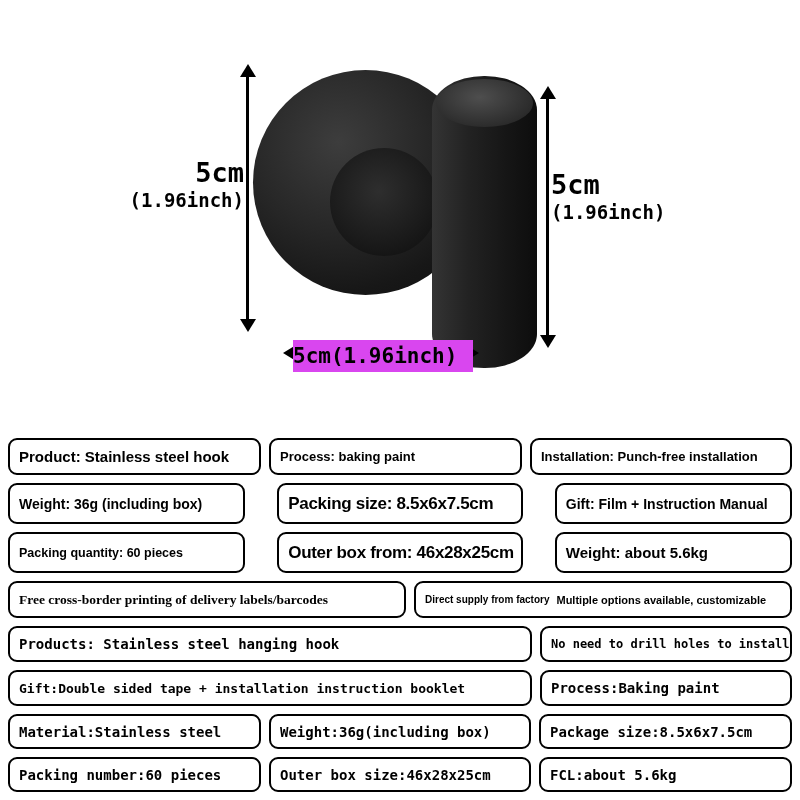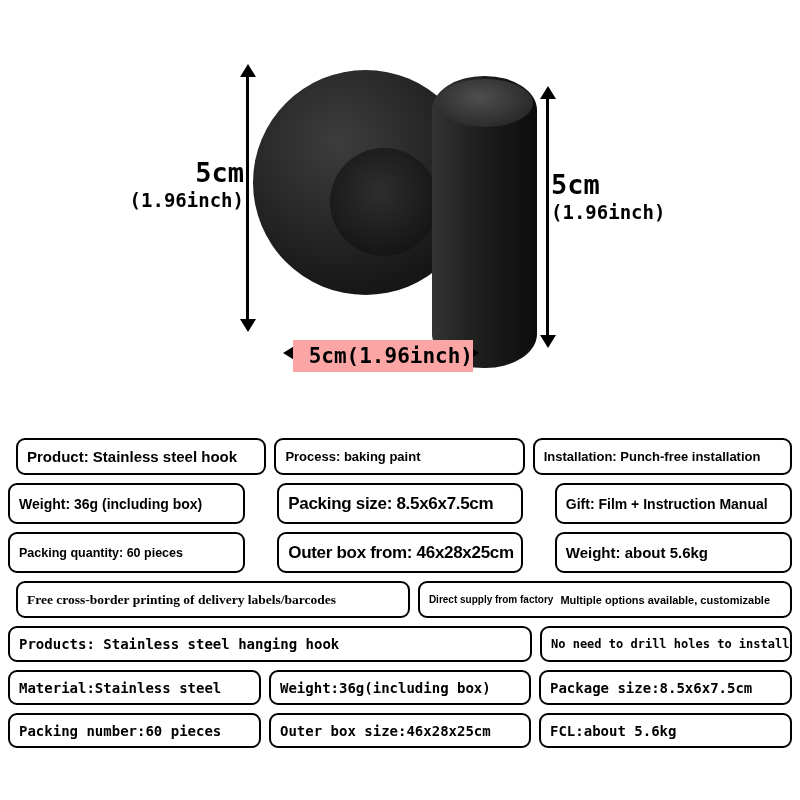--- a/index.html
+++ b/index.html
@@ -27,27 +27,27 @@
   .tri.up{border-left:8px solid transparent;border-right:8px solid transparent;border-bottom:13px solid #000;}
   .tri.down{border-left:8px solid transparent;border-right:8px solid transparent;border-top:13px solid #000;}
   .tri.left{border-top:8px solid transparent;border-bottom:8px solid transparent;border-right:13px solid #000;}
   .tri.right{border-top:8px solid transparent;border-bottom:8px solid transparent;border-left:13px solid #000;}
 
   .dim-label{position:absolute;font-family:"DejaVu Sans Mono",monospace;font-weight:bold;z-index:5;}
   .dim-label .big{font-size:27px;line-height:30px;}
   .dim-label .small{font-size:19px;line-height:25px;}
   .dim-left{left:112px;top:158px;width:132px;text-align:right;}
   .dim-right{left:551px;top:170px;width:140px;text-align:left;}
-  .dim-bottom{left:293px;top:340px;width:180px;text-align:right;font-size:21px;line-height:32px;
-    background:#fca5a5;}
+  .dim-bottom{left:293px;top:340px;width:180px;text-align:left;font-size:21px;line-height:32px;
+    background:#d946ef;}
 
   
   .grid{position:absolute;left:8px;top:438px;width:784px;display:flex;flex-direction:column;gap:8px;}
   .row{display:flex;gap:8px;}
-  .h37{height:37px;margin-left:8px;} .h41{height:41px;gap:32px;} .h36{height:36px;} .h35{height:35px;}
+  .h37{height:37px;} .h41{height:41px;gap:32px;} .h36{height:36px;} .h35{height:35px;}
   .box{box-sizing:border-box;height:100%;border:2px solid #000;border-radius:9px;background:#fff;
     display:flex;align-items:center;padding:0 9px;font-weight:bold;white-space:nowrap;overflow:hidden;}
   .side{width:253px;} .mid{width:262px;}
   .w-l{width:398px;font-family:Liberation Serif, serif;} .w-r{width:378px;}
   .w-big{width:524px;} .w-sm{width:252px;}
   .mono{font-family:"DejaVu Sans Mono",monospace;}
   .fs10{font-size:10px;} .fs11{font-size:11px;} .fs12{font-size:12px;} .fs125{font-size:12.5px;}
   .fs13{font-size:13px;} .fs135{font-size:13.5px;} .fs14{font-size:14px;} .fs15{font-size:15px;}
   .fs17{font-size:17px;letter-spacing:-0.3px;}
   .gapped{margin-left:7px;}
@@ -121,20 +121,24 @@
         <span class="fs10">Direct supply from factory</span>
         <span class="fs11 gapped">Multiple options available, customizable</span>
       </div>
     </div>
 
     <div class="row h36">
       <div class="box w-big mono fs14">Products: Stainless steel hanging hook</div>
       <div class="box w-sm mono fs12">No need to drill holes to install</div>
     </div>
 
+    <div class="row h36">
+      <div class="box w-big mono fs13">Gift:Double sided tape + installation instruction booklet</div>
+      <div class="box w-sm mono fs14">Process:Baking paint</div>
+    </div>
 
     <div class="row h35">
       <div class="box side fs14 mono">Material:Stainless steel</div>
       <div class="box mid fs14 mono">Weight:36g(including box)</div>
       <div class="box side fs14 mono">Package size:8.5x6x7.5cm</div>
     </div>
 
     <div class="row h35">
       <div class="box side fs14 mono">Packing number:60 pieces</div>
       <div class="box mid fs14 mono">Outer box size:46x28x25cm</div>

